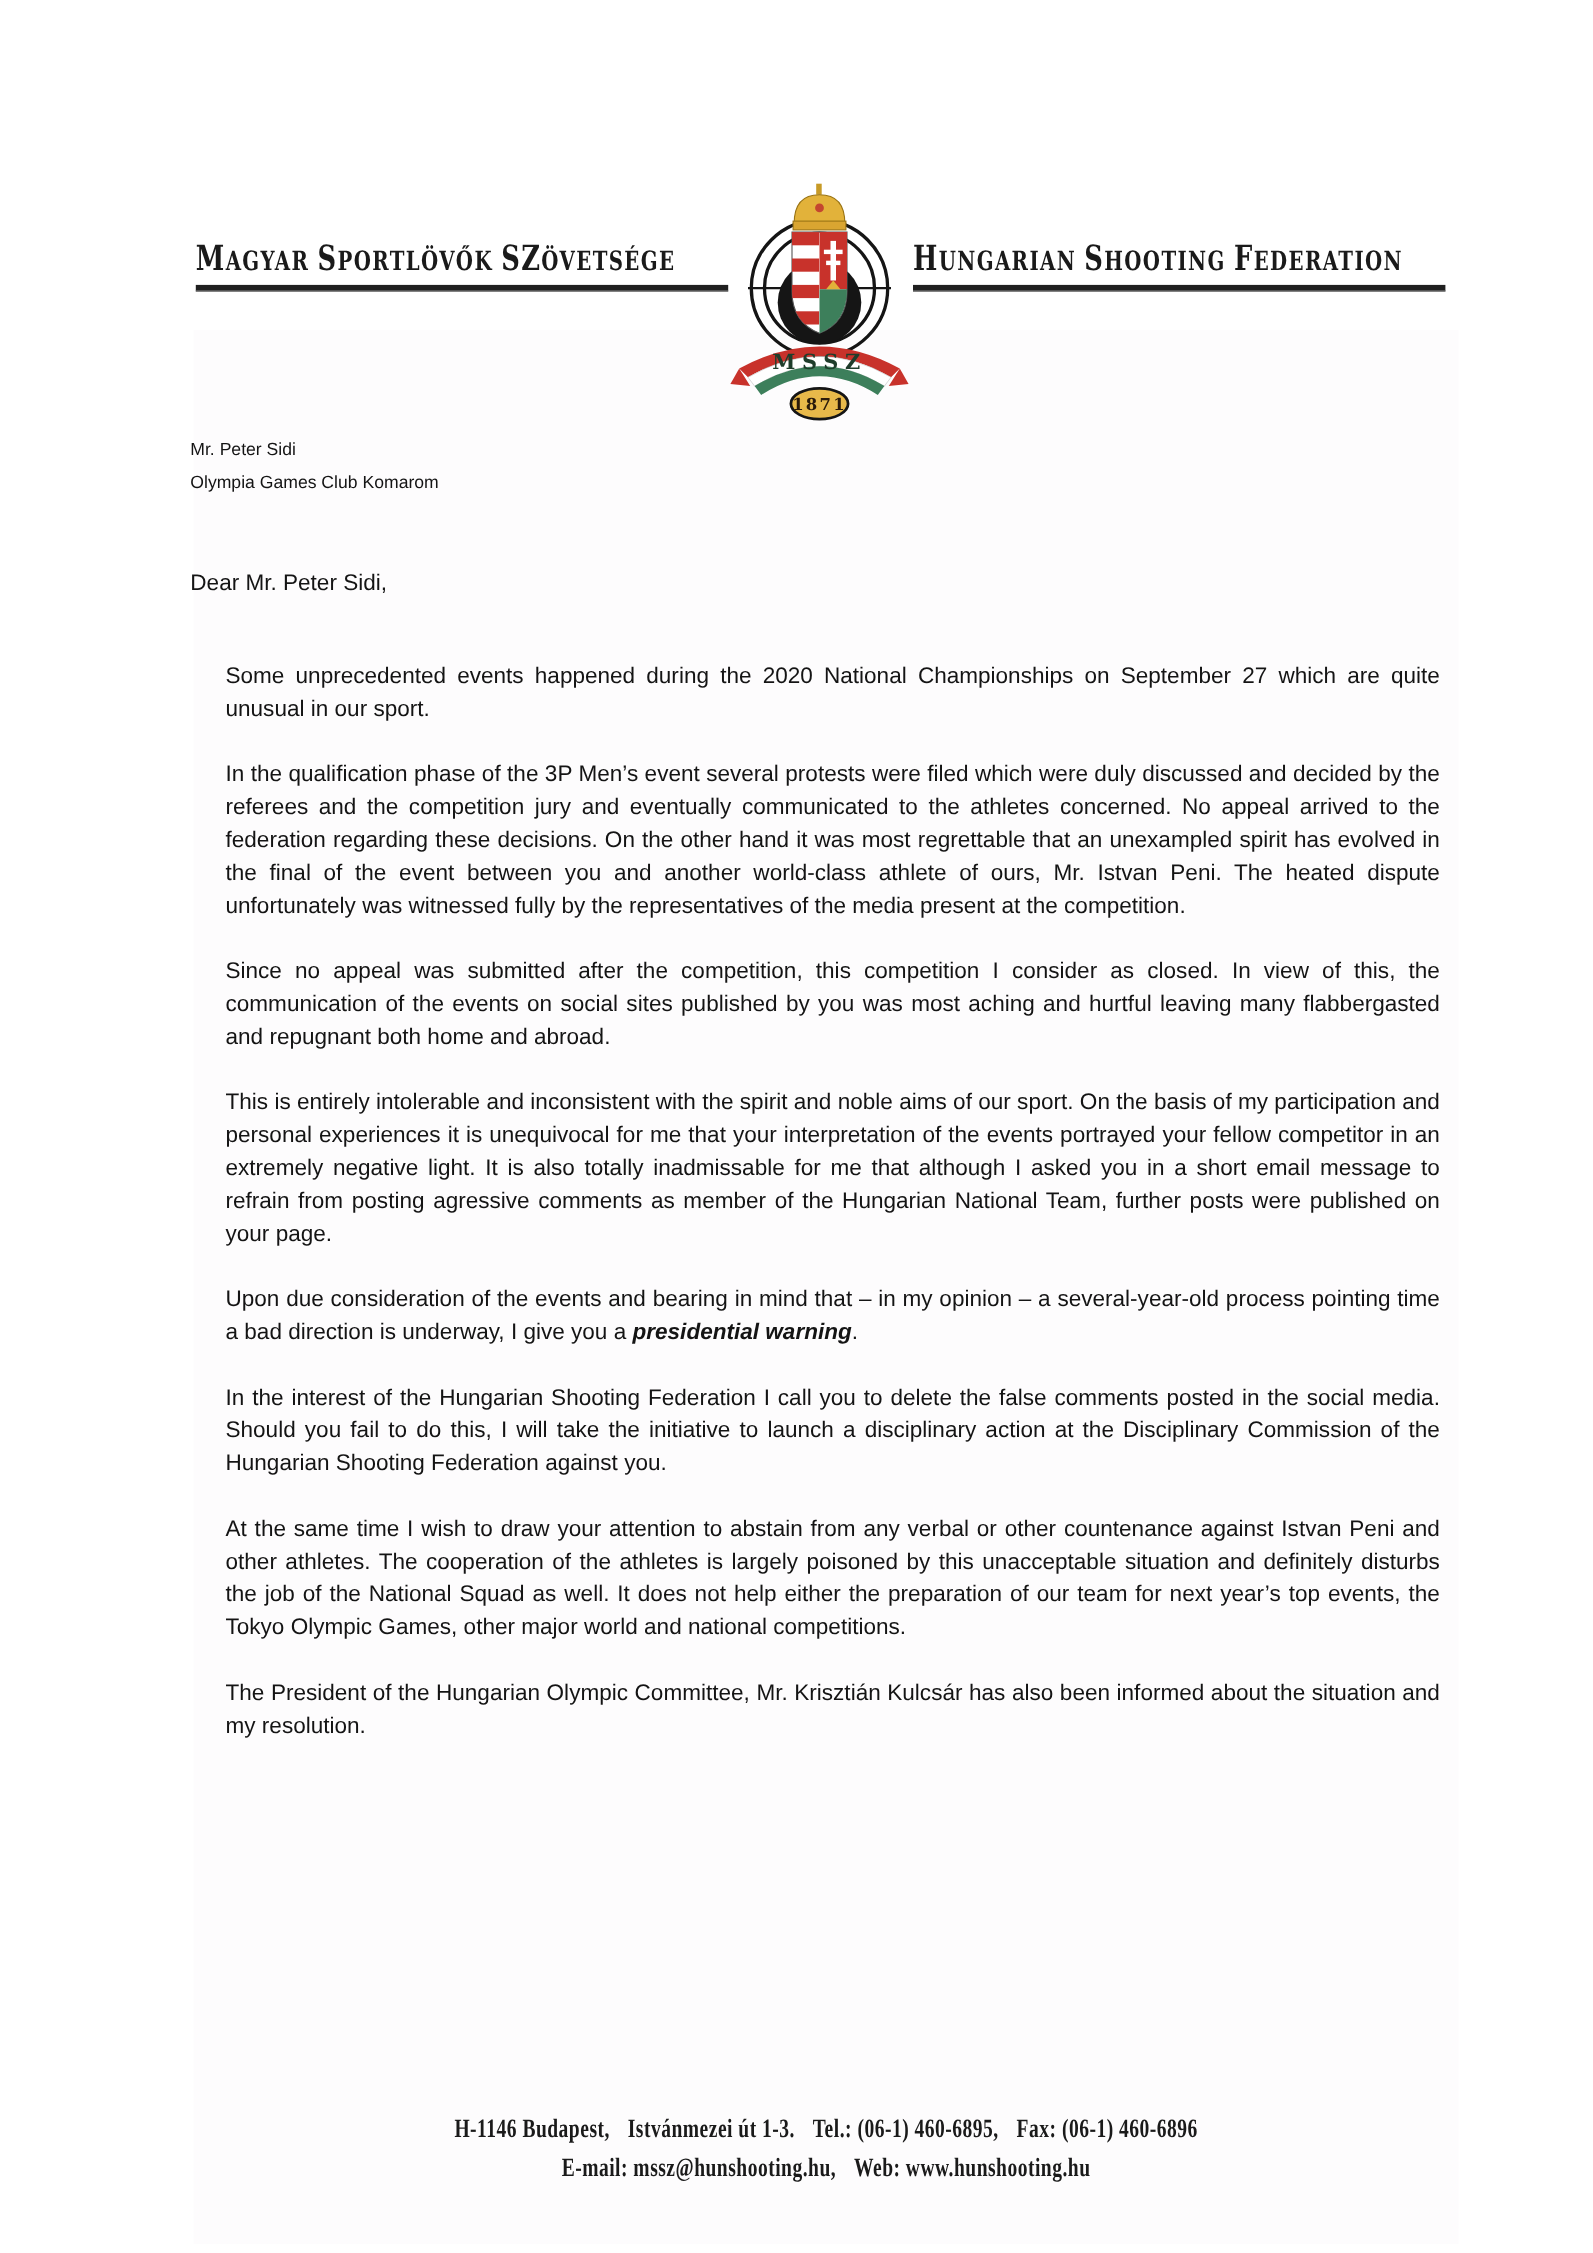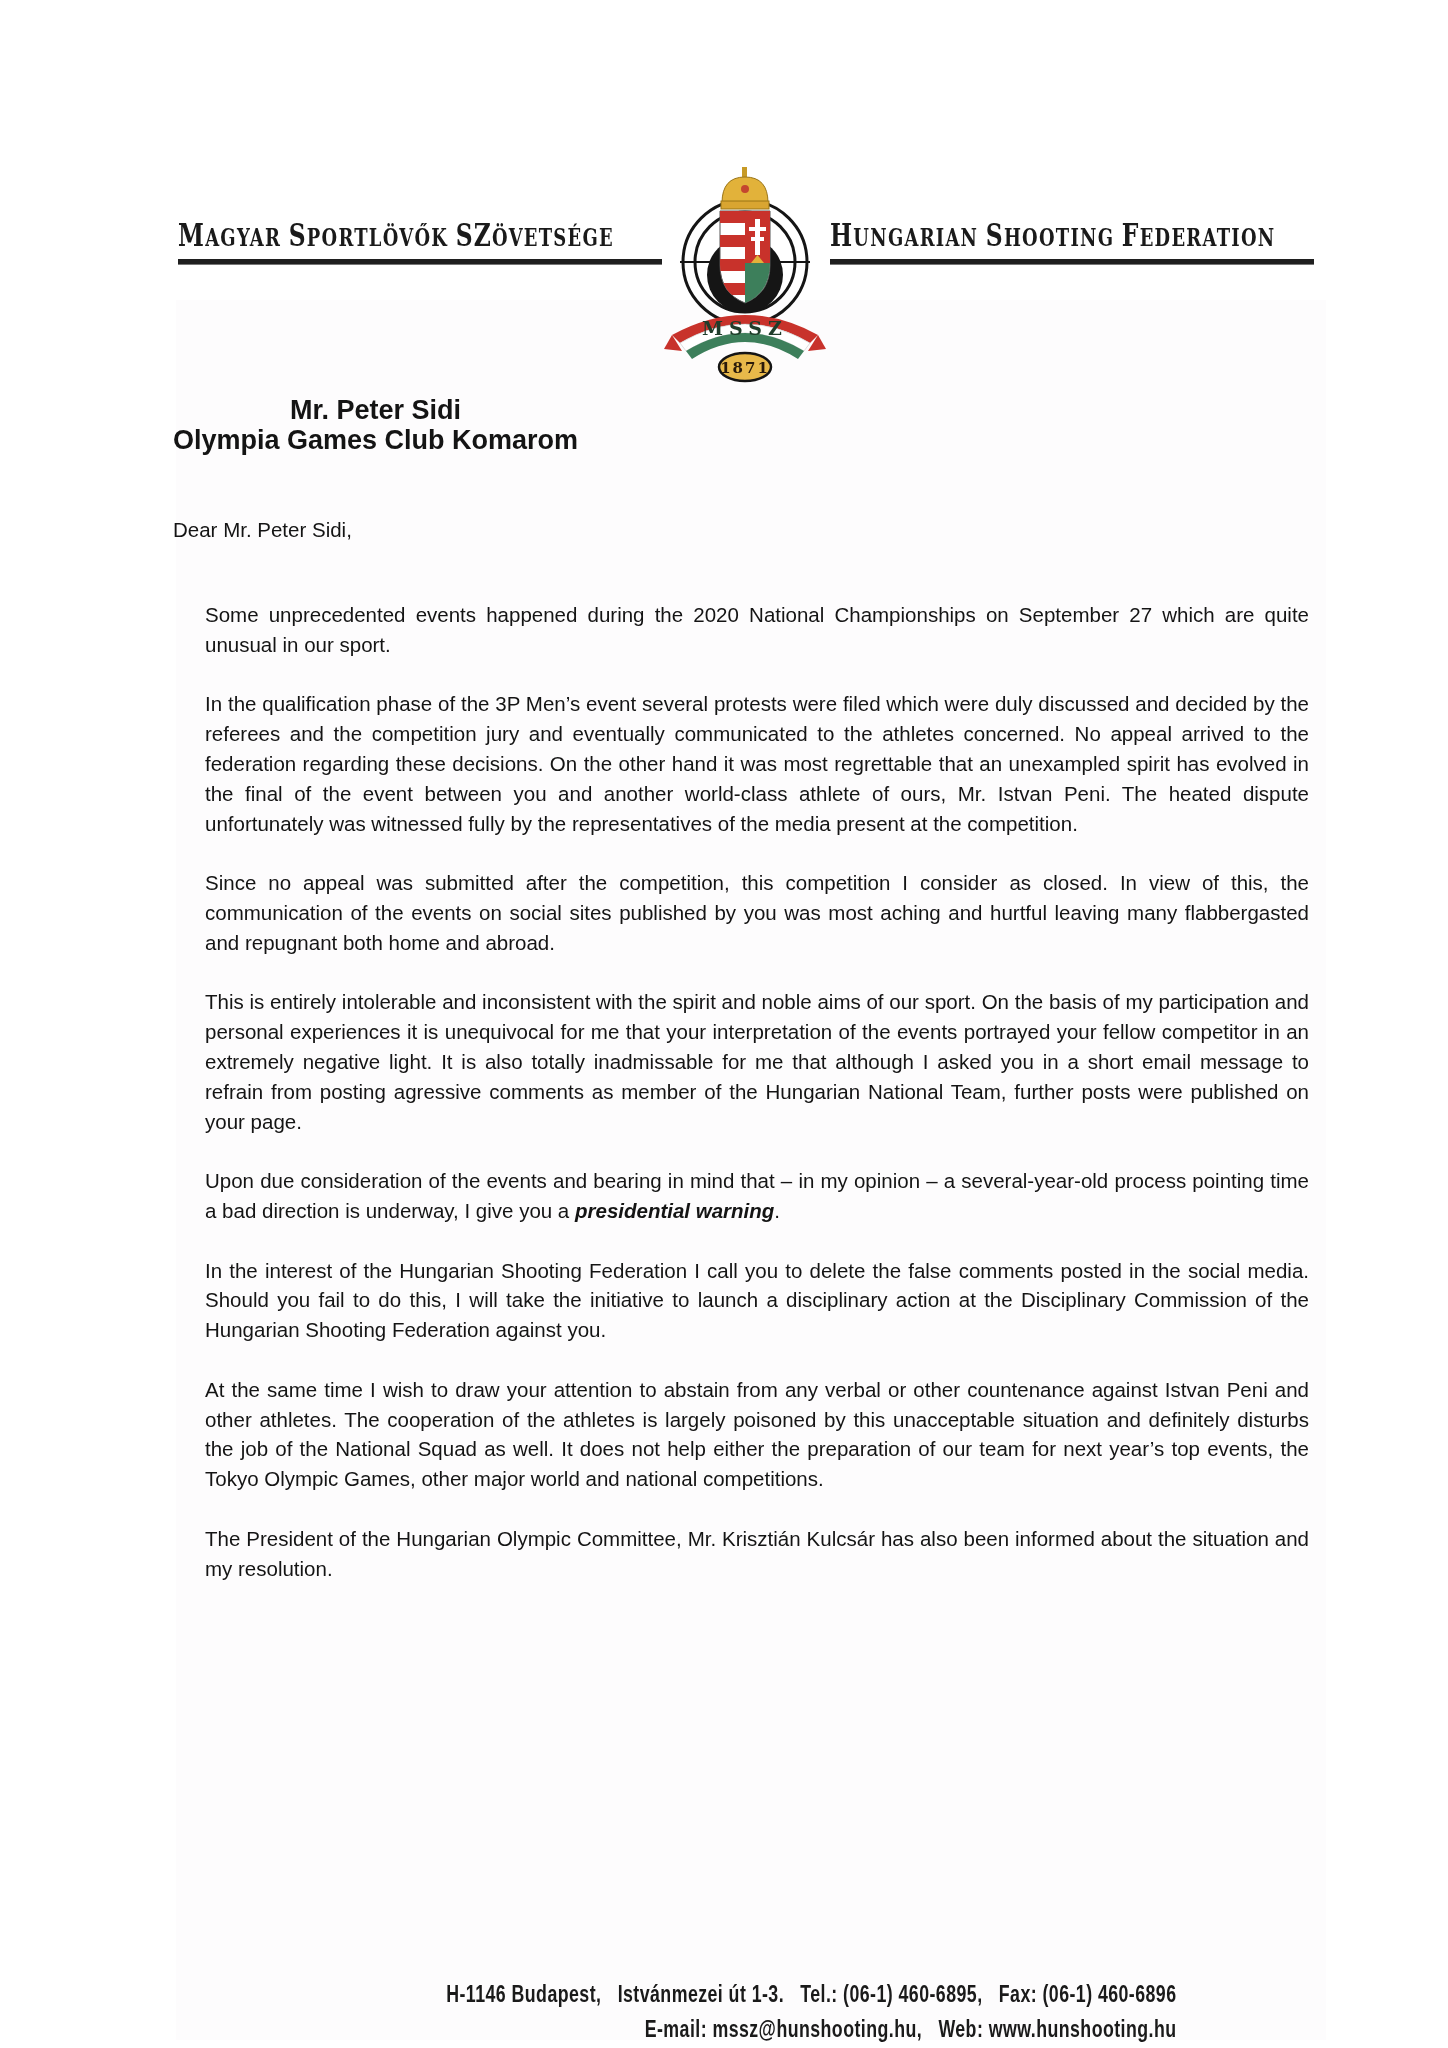--- a/index.html
+++ b/index.html
@@ -58,24 +58,23 @@
       top: 165px;
       width: 170px;
       height: 220px;
     }
 
     
     .addressee {
       position: absolute;
       left: 173px;
       top: 395px;
-      font-weight: bold;
-      font-size: 27px;
+      font-weight: normal;
+      font-size: 16px;
       line-height: 30px;
-      text-align: center;
     }
     .salutation {
       position: absolute;
       left: 173px;
       top: 515px;
       font-size: 20.5px;
       line-height: 30px;
     }
 
     
@@ -95,23 +94,23 @@
     .body em {
       font-weight: bold;
       font-style: italic;
     }
 
     
     .footer {
       position: absolute;
       left: 176px;
       width: 1150px;
-      top: 1976px;
-      text-align: right;
-      font-family: Liberation Sans, sans-serif;
+      top: 1919px;
+      text-align: center;
+      font-family: Liberation Serif, serif;
       font-weight: bold;
       color: #1a1a1a;
     }
     .footer-line {
       display: block;
       white-space: nowrap;
       font-size: 24px;
       line-height: 35px;
       transform: scaleX(0.74);
       transform-origin: center top;

